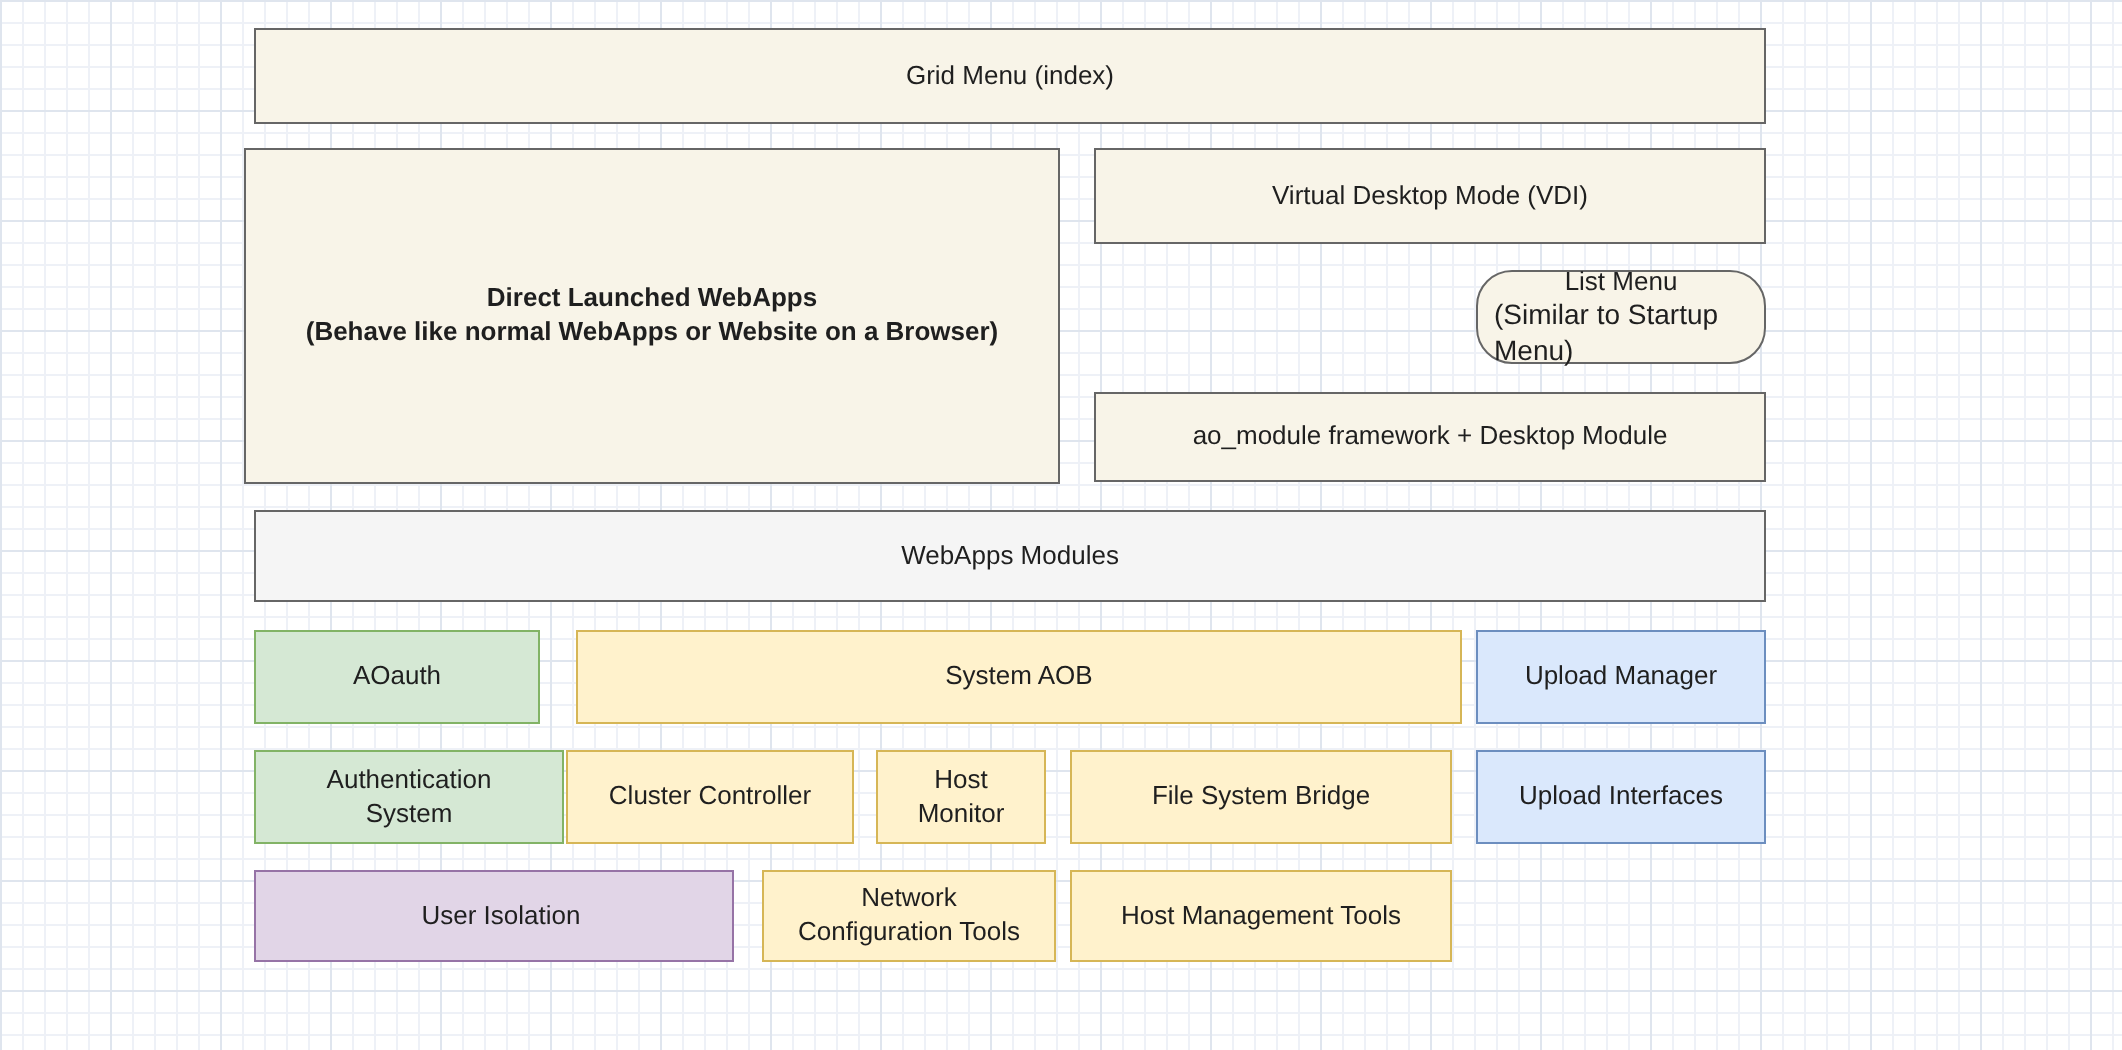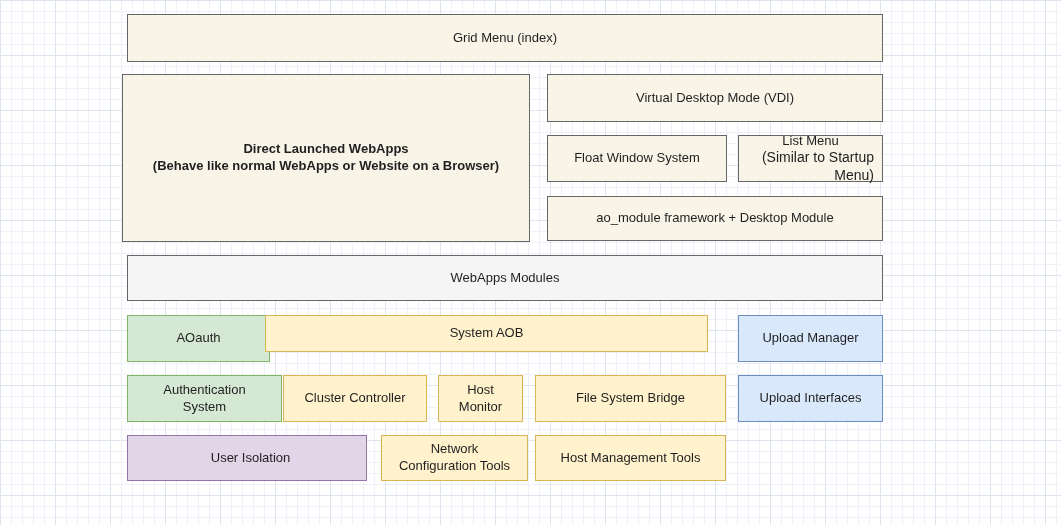--- a/index.html
+++ b/index.html
@@ -26,21 +26,21 @@
     background-size: 55px 55px, 55px 55px, 11px 11px, 11px 11px;
   }
   .node {
     position: absolute;
     box-sizing: border-box;
     border: 1px solid #666666;
     display: flex;
     flex-direction: column;
     align-items: center;
     justify-content: center;
-    text-align: right;
+    text-align: left;
     color: #1f1f1f;
     font-size: 13px;
     line-height: 1.3;
     padding: 2px 8px;
   }
   .node .line {
     display: block;
   }
   .node .sub {
     display: block;
@@ -55,37 +55,34 @@
     <div class="node" style="left: 127px; top: 14px; width: 756px; height: 48px; background-color: rgb(248, 244, 232); border-color: rgb(102, 102, 102);">
       <span class="line">Grid Menu (index)</span>
     </div>
     <div class="node" style="left: 122px; top: 74px; width: 408px; height: 168px; background-color: rgb(248, 244, 232); border-color: rgb(102, 102, 102); font-weight: bold;">
       <span class="line">Direct Launched WebApps</span>
       <span class="line">(Behave like normal WebApps or Website on a Browser)</span>
     </div>
     <div class="node" style="left: 547px; top: 74px; width: 336px; height: 48px; background-color: rgb(248, 244, 232); border-color: rgb(102, 102, 102);">
       <span class="line">Virtual Desktop Mode (VDI)</span>
     </div>
-    <div class="node" style="left: 547px; top: 135px; width: 180px; height: 47px; background-color: rgb(248, 244, 232); border-color: rgb(102, 102, 102);">
-      <span class="line">Float Window System</span>
-    </div>
-    <div class="node" style="left: 738px; top: 135px; width: 145px; height: 47px; background-color: rgb(248, 244, 232); border-color: rgb(102, 102, 102);">
+    <div class="node" style="left: 738px; top: 135px; width: 145px; height: 47px; background-color: rgb(248, 244, 232); border-color: rgb(102, 102, 102); border-radius: 18px;">
       <span class="line">List Menu</span>
       <span class="sub">(Similar to Startup Menu)</span>
     </div>
     <div class="node" style="left: 547px; top: 196px; width: 336px; height: 45px; background-color: rgb(248, 244, 232); border-color: rgb(102, 102, 102);">
       <span class="line">ao_module framework + Desktop Module</span>
     </div>
     <div class="node" style="left: 127px; top: 255px; width: 756px; height: 46px; background-color: rgb(245, 245, 245); border-color: rgb(102, 102, 102);">
       <span class="line">WebApps Modules</span>
     </div>
     <div class="node" style="left: 127px; top: 315px; width: 143px; height: 47px; background-color: rgb(213, 232, 212); border-color: rgb(130, 179, 102);">
       <span class="line">AOauth</span>
     </div>
-    <div class="node" style="left: 265px; top: 315px; width: 443px; height: 37px; background-color: rgb(255, 242, 204); border-color: rgb(214, 182, 86);">
+    <div class="node" style="left: 288px; top: 315px; width: 443px; height: 47px; background-color: rgb(255, 242, 204); border-color: rgb(214, 182, 86);">
       <span class="line">System AOB</span>
     </div>
     <div class="node" style="left: 738px; top: 315px; width: 145px; height: 47px; background-color: rgb(218, 232, 252); border-color: rgb(108, 142, 191);">
       <span class="line">Upload Manager</span>
     </div>
     <div class="node" style="left: 127px; top: 375px; width: 155px; height: 47px; background-color: rgb(213, 232, 212); border-color: rgb(130, 179, 102);">
       <span class="line">Authentication</span>
       <span class="line">System</span>
     </div>
     <div class="node" style="left: 283px; top: 375px; width: 144px; height: 47px; background-color: rgb(255, 242, 204); border-color: rgb(214, 182, 86);">

